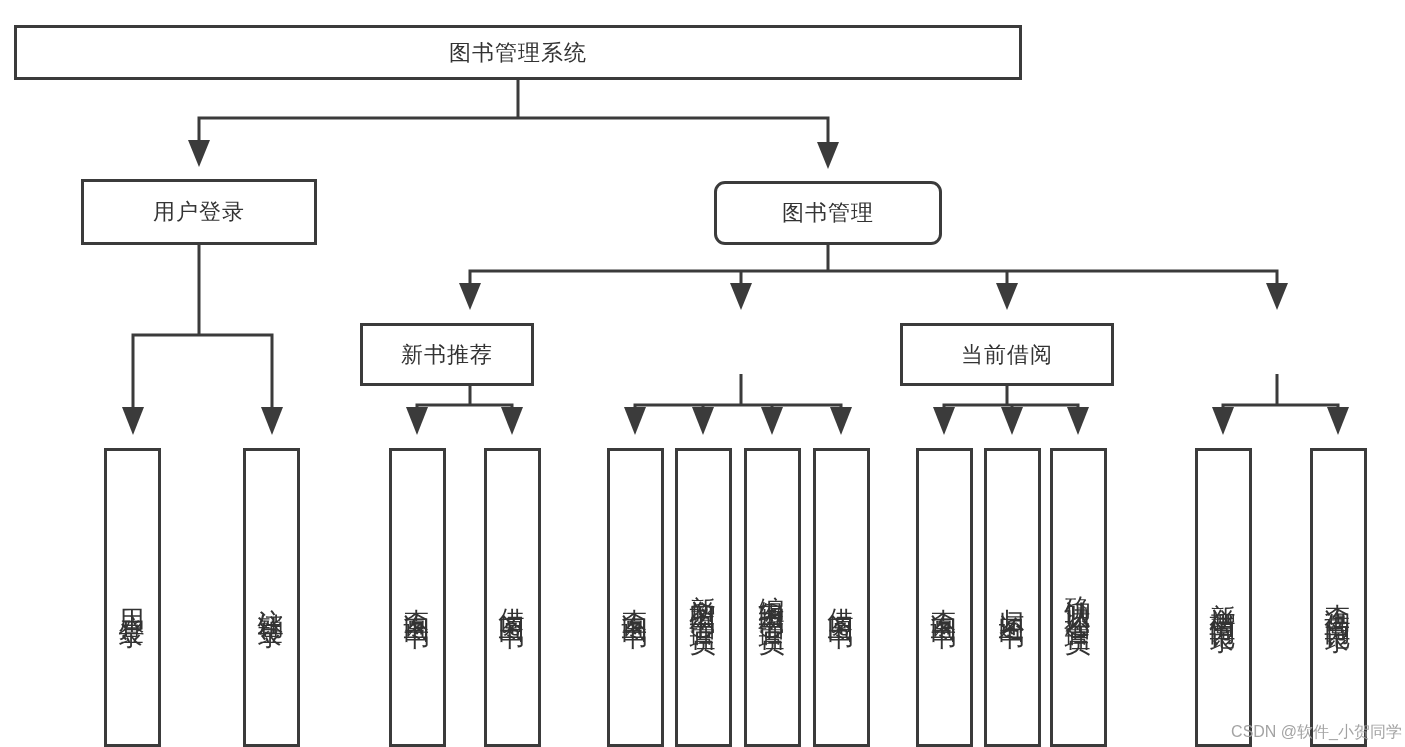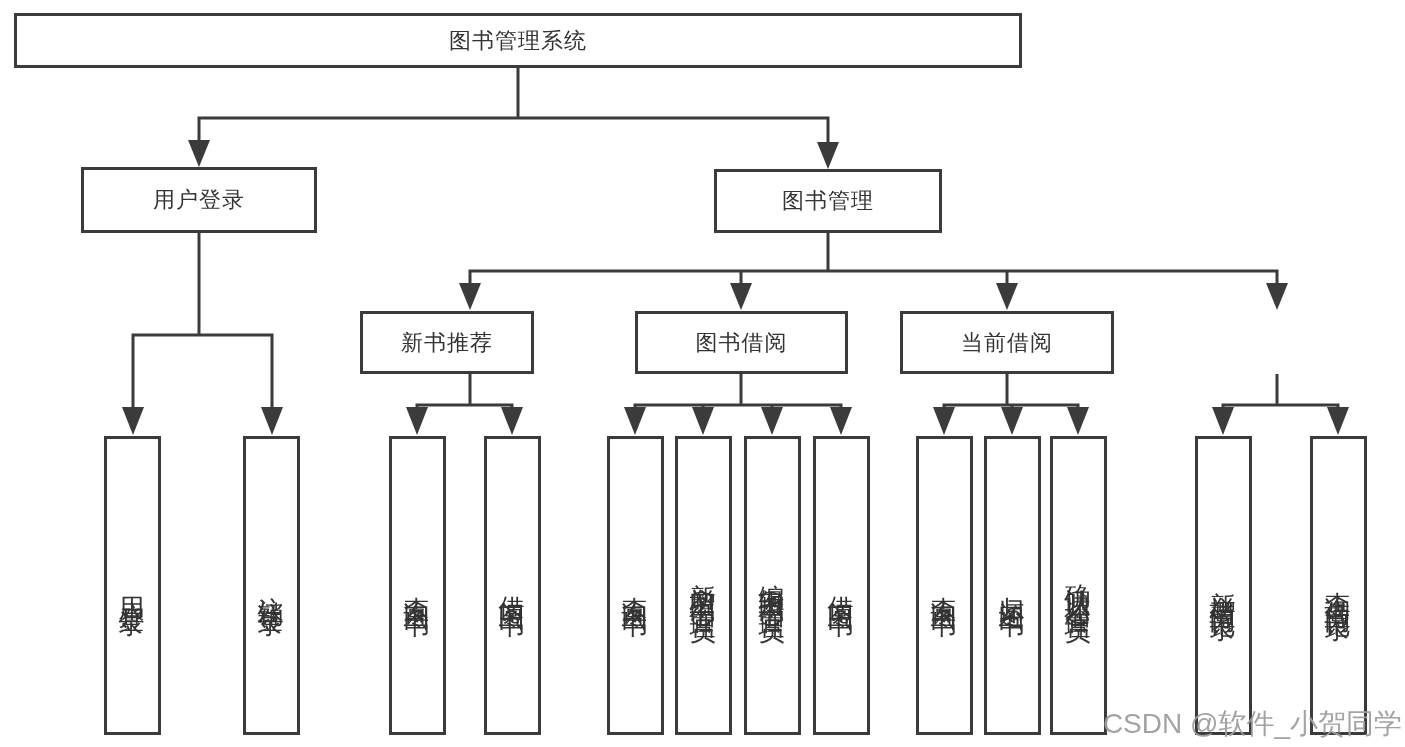--- a/index.html
+++ b/index.html
@@ -18,37 +18,38 @@
   }
   .node {
     position: absolute;
     box-sizing: border-box;
     background: #ffffff;
     border: 3px solid #3b3b3b;
     display: flex;
     align-items: center;
     justify-content: center;
     color: #333333;
+    margin-top: 12px;
   }
   .hbox {
     font-size: 22px;
     letter-spacing: 1px;
   }
   .vbox span {
     writing-mode: vertical-rl;
     text-orientation: mixed;
     font-size: 26px;
     letter-spacing: 5px;
     white-space: nowrap;
   }
   .watermark {
     position: absolute;
     right: 3px;
     bottom: 4px;
-    font-size: 28px;
+    font-size: 16px;
     color: rgba(158, 158, 158, 0.95);
     letter-spacing: 0px;
     pointer-events: none;
   }
 </style>
 </head>
 <body>
 
 <div id="stage">
 
@@ -96,29 +97,26 @@
     </g>
   </svg>
 
   <div class="node hbox" style="left:14px; top:13px; width:1008px; height:55px;">
     <span>图书管理系统</span>
   </div>
 
   <div class="node hbox" style="left:81px; top:167px; width:236px; height:66px;">
     <span>用户登录</span>
   </div>
-  <div class="node hbox" style="left:714px; top:169px; width:228px; height:64px;">
+  <div class="node hbox" style="left:714px; top:169px; width:228px; height:64px;border-radius:11px;">
     <span>图书管理</span>
   </div>
 
   <div class="node hbox" style="left:360px; top:311px; width:174px; height:63px;">
     <span>新书推荐</span>
-  </div>
-  <div class="node hbox" style="left:635px; top:311px; width:213px; height:63px;">
-    <span>图书借阅</span>
   </div>
   <div class="node hbox" style="left:900px; top:311px; width:214px; height:63px;font-family:Liberation Serif, serif;">
     <span>当前借阅</span>
   </div>
 
   <div class="node vbox" style="left:104px; top:436px; width:57px; height:299px;">
     <span>用户登录</span>
   </div>
   <div class="node vbox" style="left:243px; top:436px; width:57px; height:299px;">
     <span>注销登录</span>

